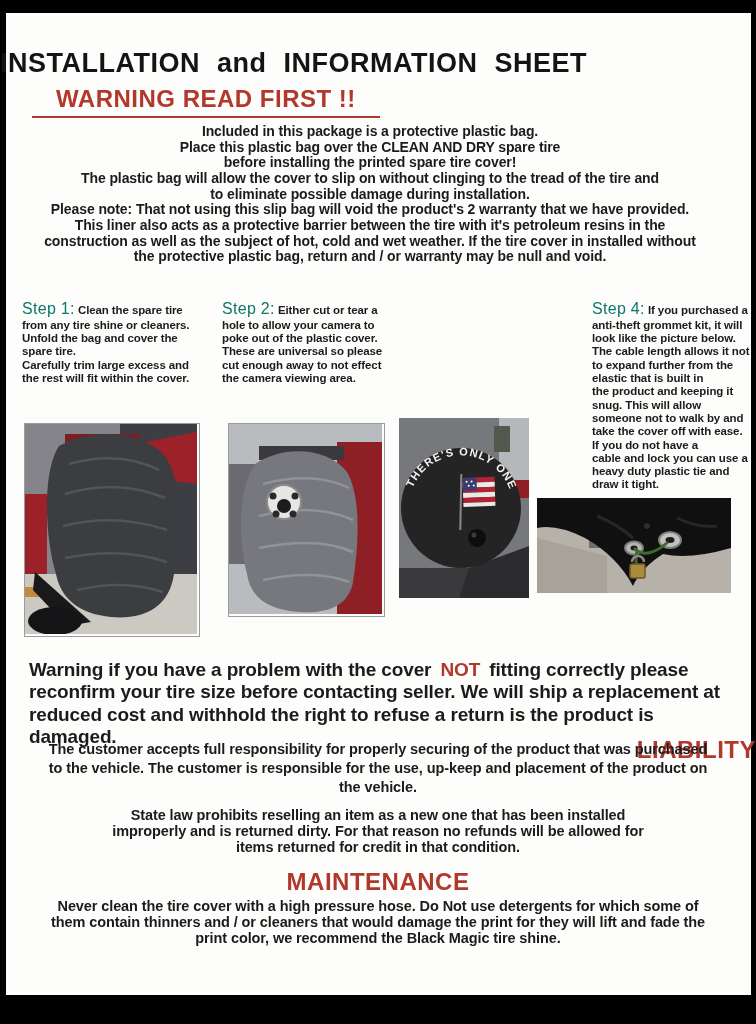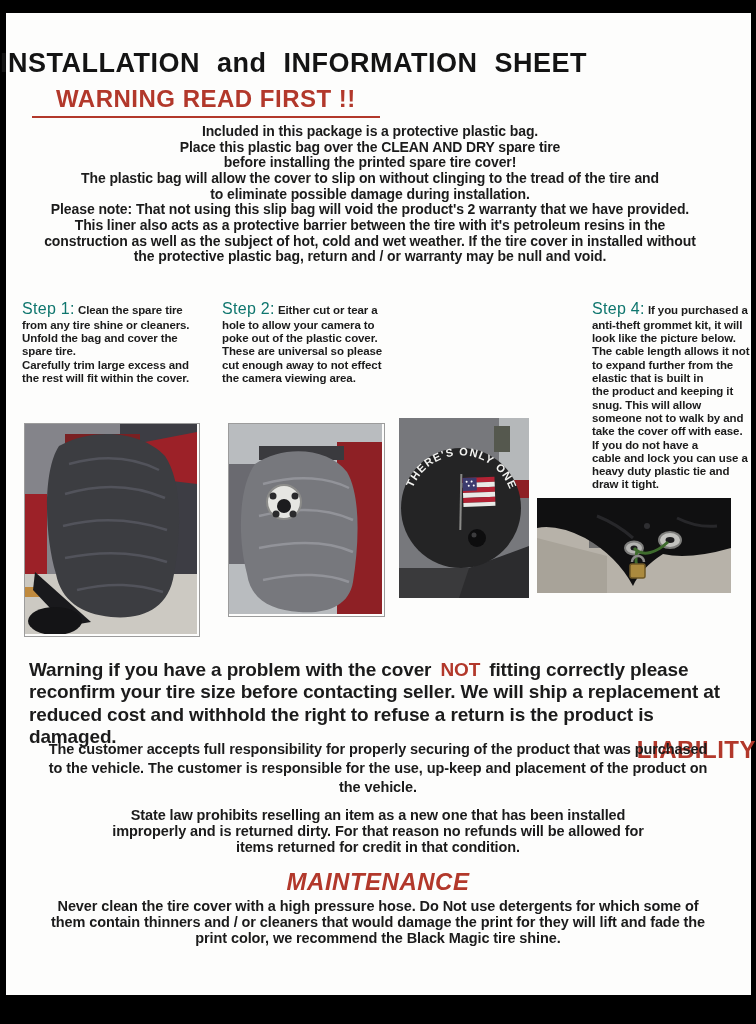--- a/index.html
+++ b/index.html
@@ -47,21 +47,21 @@
   .fit-warning{
     position:absolute;left:22px;top:652px;width:716px;margin:7px;
     font-size:19px;font-weight:bold;line-height:1.18;letter-spacing:-0.15px;
   }
   .red-inline{color:#b2382b;margin:0 4px;}
   .section-heading{
     position:absolute;left:0;width:756px;margin:0;text-align:center;
     font-size:24px;font-weight:bold;color:#b2382b;letter-spacing:0.5px;
   }
   .liability-heading{top:736px;text-align:right;}
-  .maintenance-heading{top:868px;font-style:italic;}
+  .maintenance-heading{top:868px;}
   .body-para{
     position:absolute;left:18px;width:720px;margin:0;text-align:center;
     font-size:14.5px;font-weight:bold;letter-spacing:-0.1px;
   }
   .liability-body{top:740px;line-height:1.3;}
   .state-law{top:808px;line-height:1.1;}
   .maintenance-body{top:898px;line-height:1.12;}
 </style>
 </head>
 <body>

